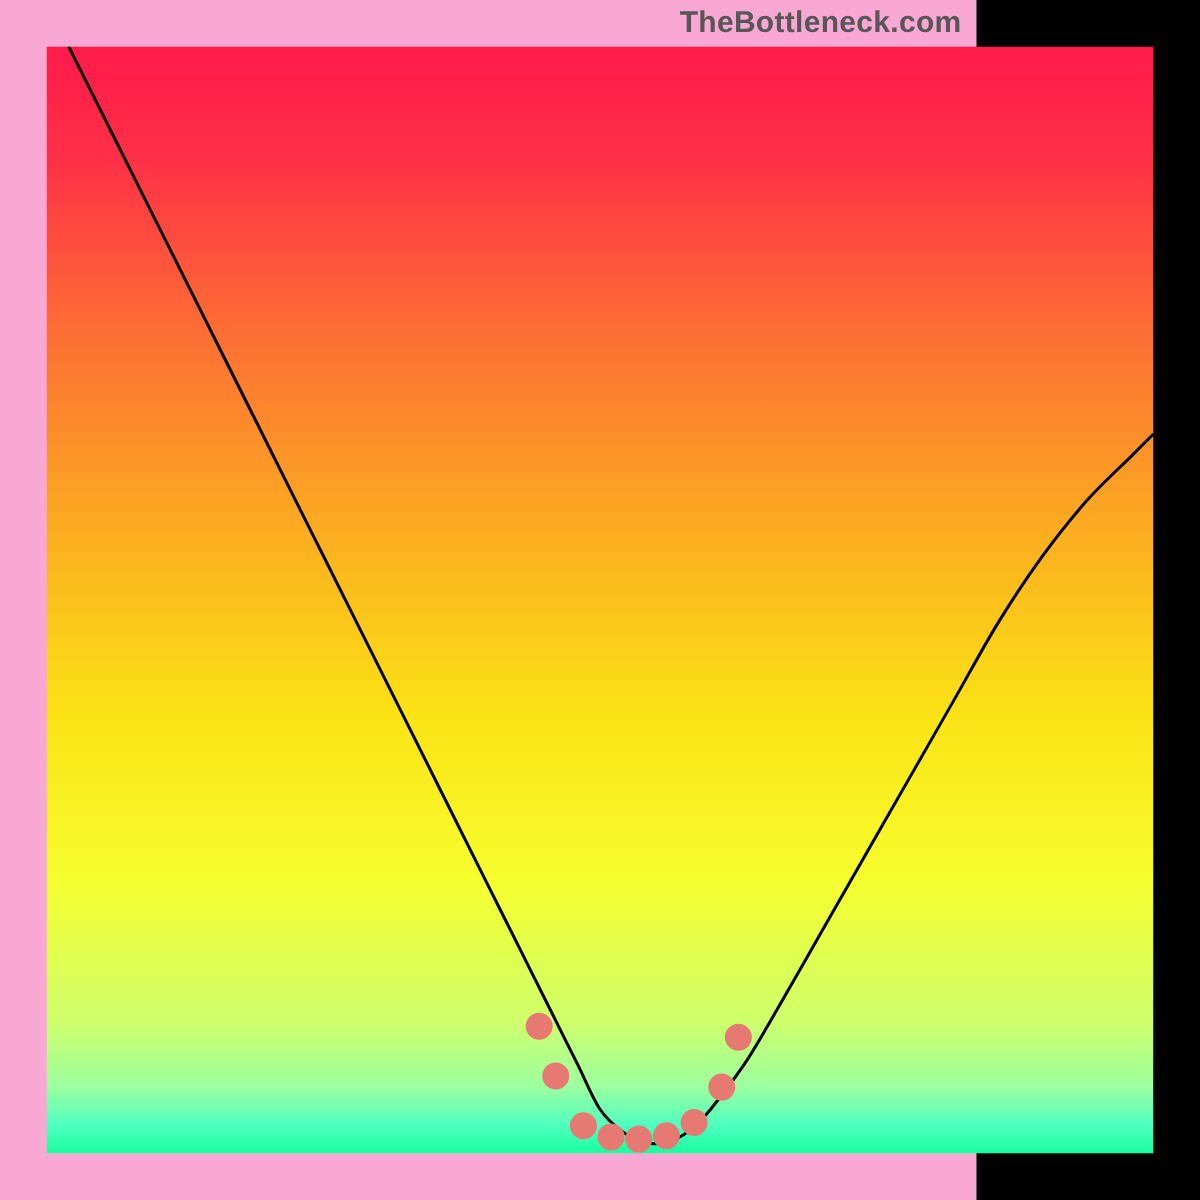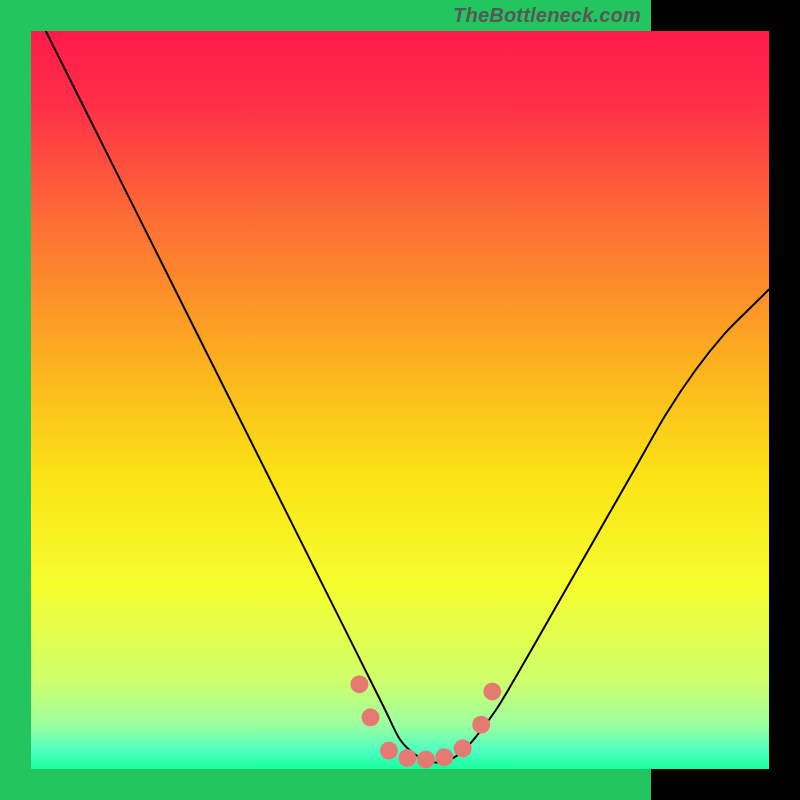--- a/index.html
+++ b/index.html
@@ -8,22 +8,21 @@
     width: 800px;
     height: 800px;
     overflow: hidden;
     background: #000;
     font-family: Arial, Helvetica, sans-serif;
   }
   .frame {
     position: relative;
     width: 651px;
     height: 800px;
-    background: #22c55e;
-    font-style: italic;
+    background: #f9a8d4;
   }
   .attribution {
     position: absolute;
     top: 4px;
     right: 10px;
     font-size: 20px;
     font-weight: 600;
     color: #575757;
     letter-spacing: 0.2px;
     z-index: 5;

